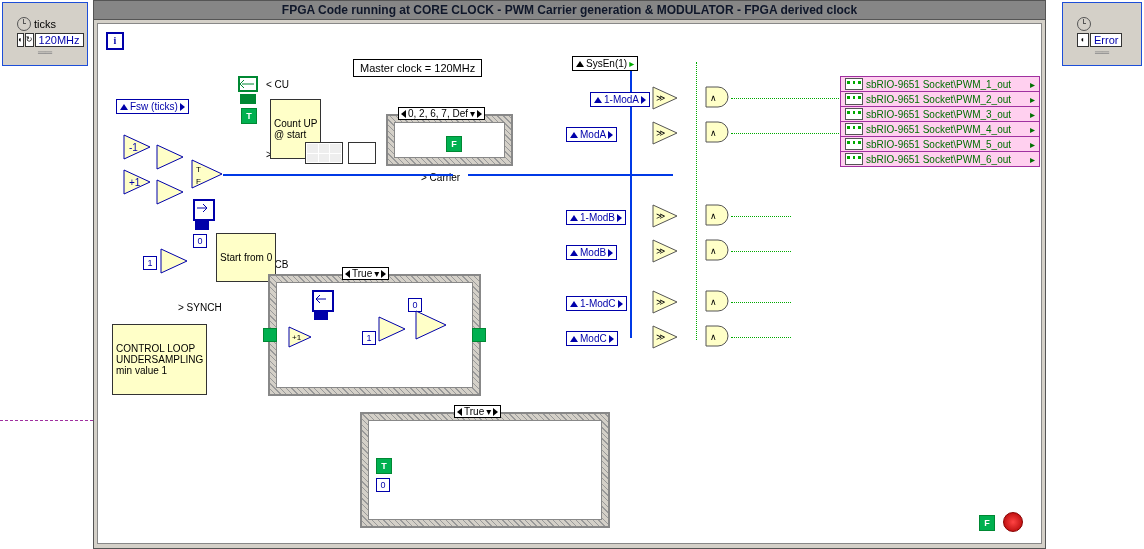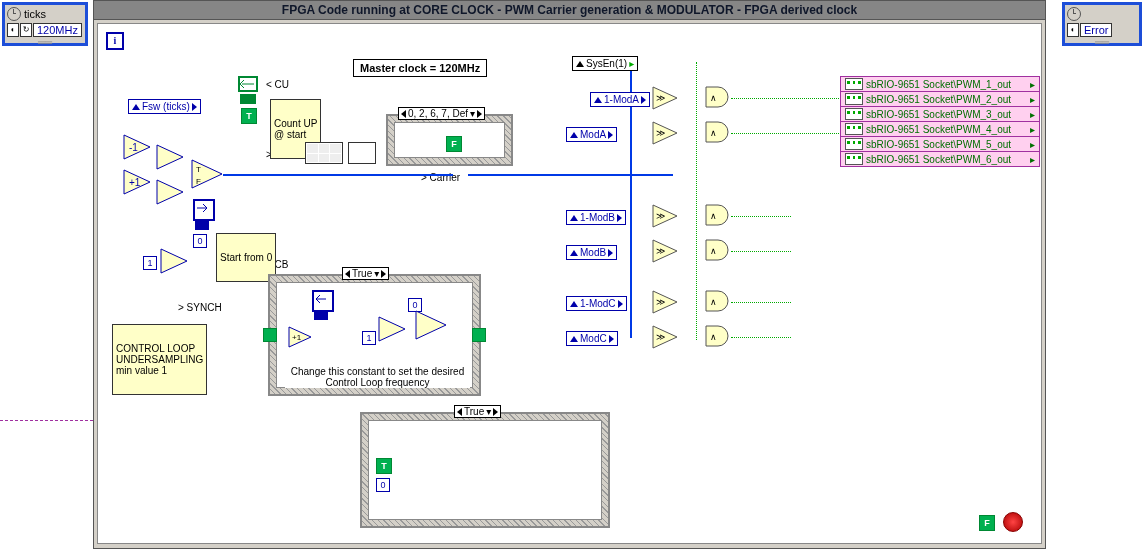--- a/index.html
+++ b/index.html
@@ -1,17 +1,17 @@
 <!DOCTYPE html>
 <html><head>
 <meta charset="utf-8">
 <style>
 html,body{margin:0;padding:0;background:#fff;font-family:Tahoma,Arial,sans-serif;font-size:10px;color:#000}
 .root{position:relative;width:1144px;height:549px;background:#fff;overflow:hidden}
-.side-panel{position:absolute;border:3px solid #1d4ed8;background:#d4d0c8;padding:2px;box-sizing:border-box}
+.side-panel{position:absolute;border:1px solid #1d4ed8;background:#d4d0c8;padding:14px;box-sizing:border-box}
 .side-panel .hdr{display:flex;align-items:center;gap:3px;font-size:11px}
 .clock-icn{width:12px;height:12px;border:1px solid #555;border-radius:50%;position:relative;display:inline-block}
 .clock-icn:before{content:"";position:absolute;left:5px;top:1px;width:1px;height:5px;background:#555}
 .clock-icn:after{content:"";position:absolute;left:5px;top:5px;width:3px;height:1px;background:#555}
 .mhz-row{display:flex;gap:1px;margin-top:2px}
 .mhz-row .gl{width:10px;height:12px;border:1px solid #333;background:#fff;font-size:8px;text-align:center;line-height:12px}
 .mhz-val{border:1px solid #333;background:#fff;color:#00a;font-size:11px;padding:0 3px}
 .dashline{height:4px;text-align:center;color:#888}
 .main-frame{position:absolute;left:93px;top:0;width:953px;height:549px;background:#d4d0c8;border:1px solid #555;box-sizing:border-box}
 .title-bar{background:#868686;color:#0f172a;font-weight:bold;font-size:12px;text-align:center;padding:2px 0;border-bottom:1px solid #555}
@@ -84,23 +84,23 @@
   </div>
 
   <div class="main-frame">
     <div class="title-bar">FPGA Code running at CORE CLOCK - PWM Carrier generation &amp; MODULATOR - FPGA derived clock</div>
 
     <div class="canvas">
         <div class="white-area">
 
       <div class="info-i">i</div>
 
-      <div class="node" style="left:255px;top:35px;border:1px solid #000;background:#fff;padding:2px 6px;font-weight:bold;font-size:11px">Master clock = 120MHz</div>
-
-      <div class="node blue-box" style="left:30px;top:75px">
+      <div class="node" style="left:255px;top:35px;border:1px solid #000;background:#fff;padding:2px 6px;font-weight:normal;font-size:11px">Master clock = 120MHz</div>
+
+      <div class="node blue-box" style="left:18px;top:75px">
             <span class="house"></span>
             <span>Fsw (ticks)</span>
             <span class="rarr"></span>
           </div>
 
       <div class="blk-txt" style="left:168px;top:55px">&lt; CU</div>
       <div class="blk-txt" style="left:168px;top:125px">&gt; CT</div>
       <div class="blk-txt" style="left:323px;top:148px">&gt; Carrier</div>
       <div class="blk-txt" style="left:168px;top:235px">&gt; CB</div>
       <div class="blk-txt" style="left:80px;top:278px">&gt; SYNCH</div>
@@ -218,22 +218,20 @@
         <div class="tri-outline" style="left:108px;top:40px">
               <svg width="28" height="26">
                 <polygon points="1,1 1,25 27,13" fill="#ffffc8" stroke="#00a"></polygon>
               </svg>
             </div>
         <div class="tri-outline" style="left:145px;top:34px">
               <svg width="32" height="30">
                 <polygon points="1,1 1,29 31,15" fill="#ffffc8" stroke="#00a"></polygon>
               </svg>
             </div>
-        <div class="blk-txt" style="left:15px;top:90px;width:185px;text-align:center;background:#fff;border:0">Change this constant to set the
-desired Control Loop frequency</div>
         <div class="green-sq" style="right:-7px;top:52px"></div>
         <div class="green-sq" style="left:-7px;top:52px"></div>
       </div>
 
       <div class="dotted-frame hatched" style="left:262px;top:388px;width:250px;height:116px">
         <div class="case-sel" style="left:92px;top:-9px">
               <span class="arr-l"></span>
               <span>True</span>
               <span>▾</span>
               <span class="arr-r"></span>

